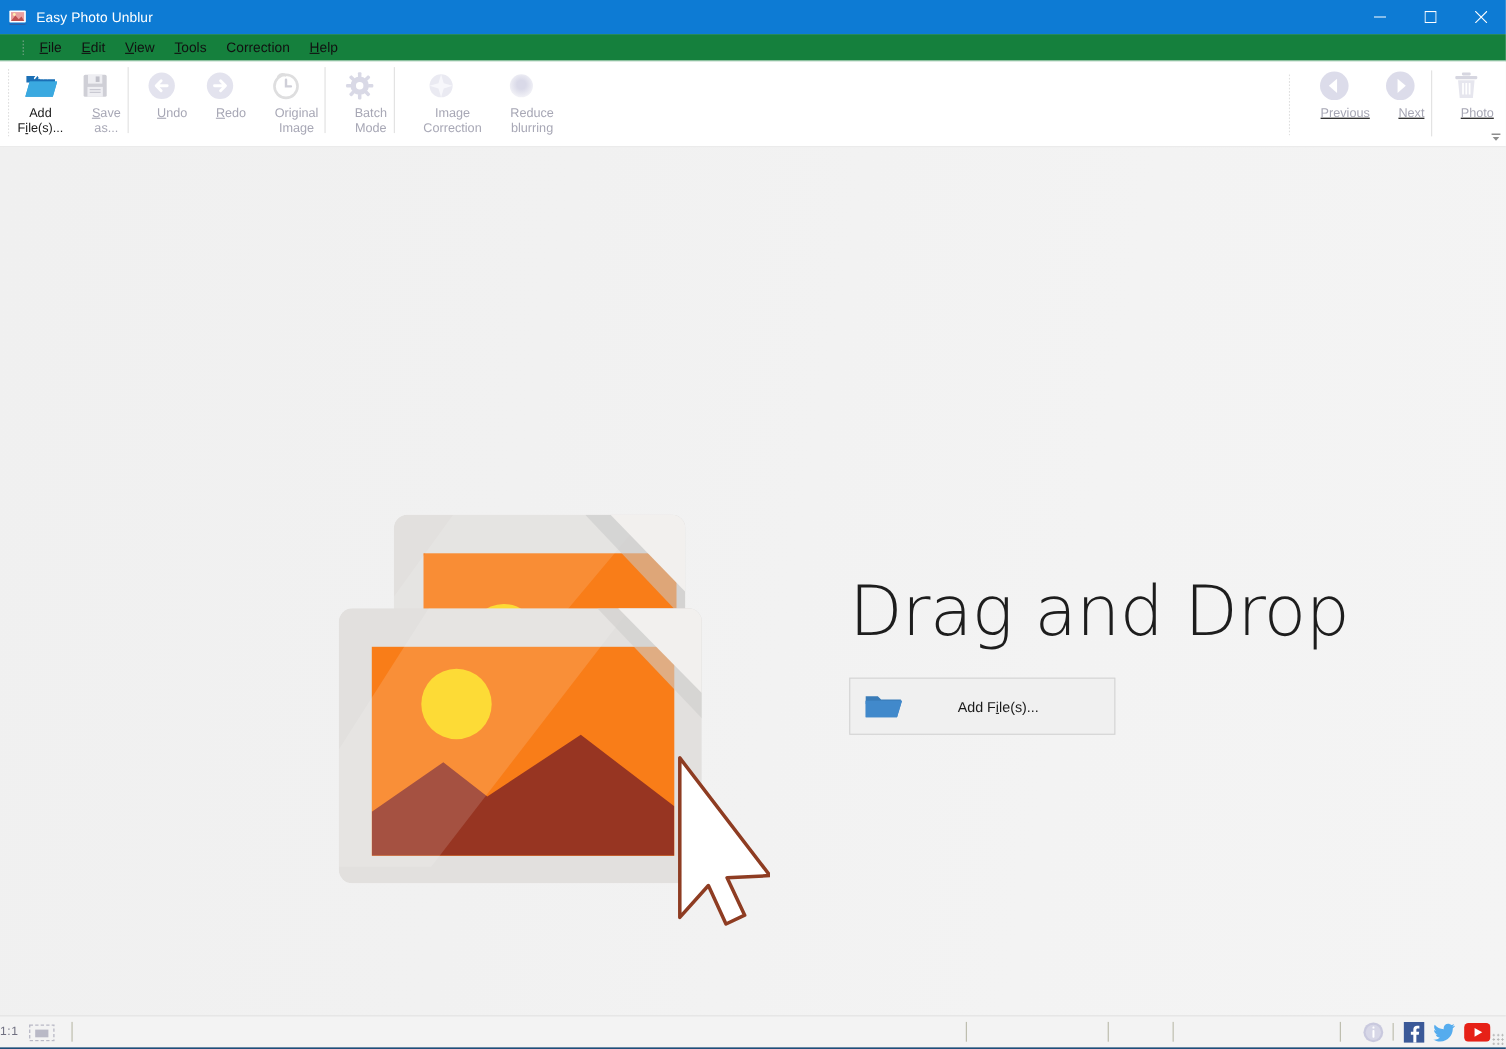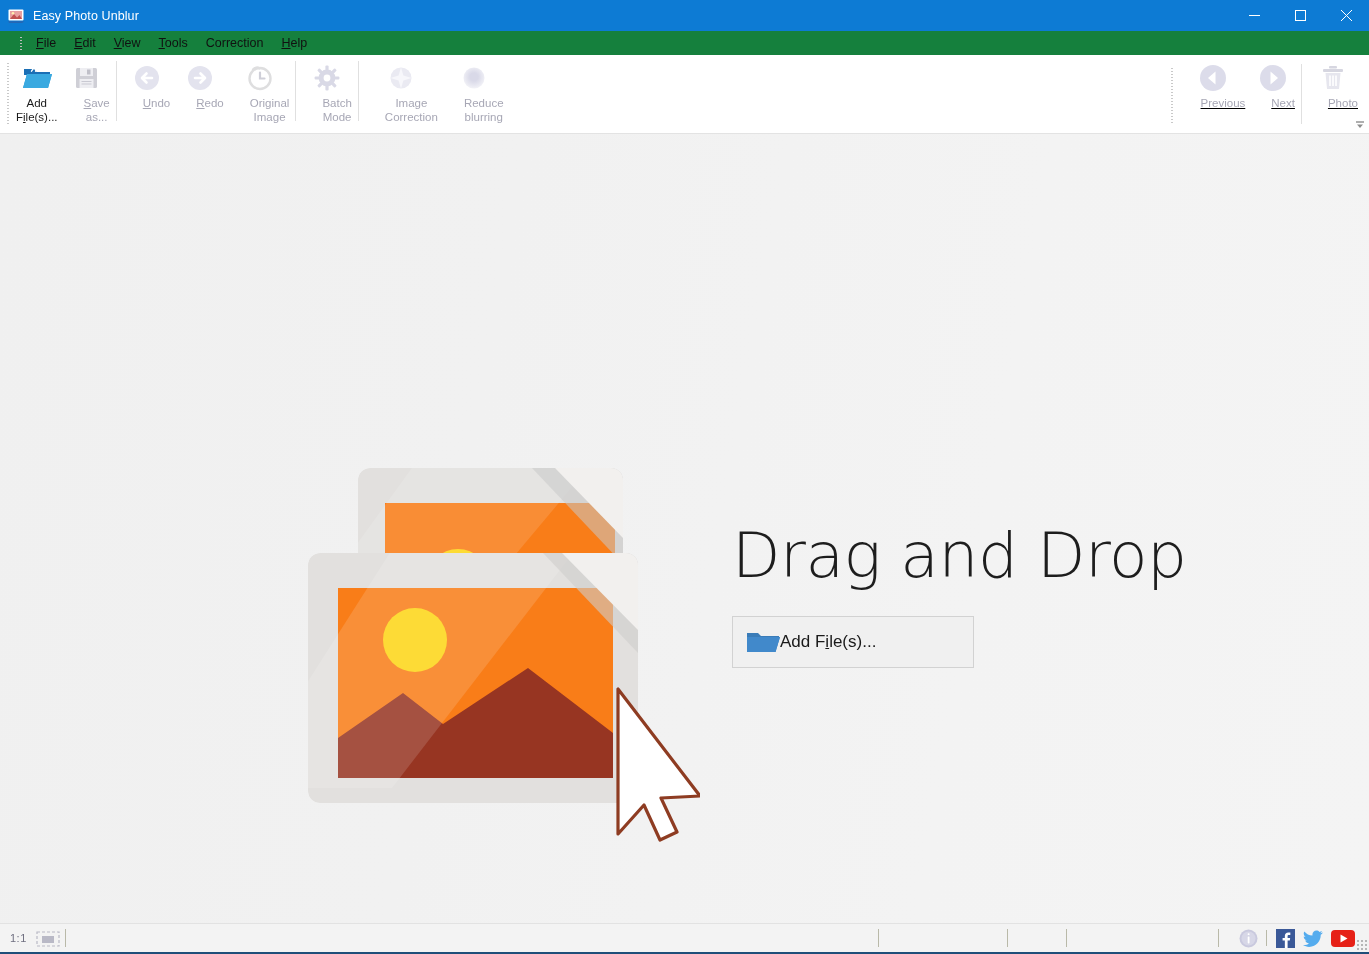--- a/index.html
+++ b/index.html
@@ -106,21 +106,21 @@
 
   
   .canvas {
     flex: 1 1 auto; position: relative;
     background: linear-gradient(100deg, #f0f0f0 0%, #f1f1f1 35%, #f3f3f3 70%, #f4f4f4 100%);
     overflow: hidden;
   }
   .drop-wrap {
     position: absolute;
     left: 300px; top: 318px;
-    display: flex; align-items: flex-start;
+    display: flex; align-items: flex-start; gap: 40px;
   }
   .illus { width: 400px; height: 385px; flex: none; margin-top: 6px;}
   .drop-text { margin-left: 32px; margin-top: 72px; }
   .drop-title {
     font-size: 63px; line-height: 64px; color: #1d1d1d;
     font-weight: 300; letter-spacing: -.5px;
     font-family: "DejaVu Sans", sans-serif;
   }
   .drop-sub {
     font-size: 25px; line-height: 30px; color: #232323;
@@ -129,34 +129,34 @@
   }
   .add-btn {
     margin-top: 28px;
     width: 240px; height: 50px;
     background: #f0f0f0; border: 1px solid #d2d2d2;
     display: flex; align-items: center;
     cursor: default; position: relative;
   }
   .add-btn .folder { margin-left: 13px; width: 34px; height: 28px; flex: none; }
   .add-btn .txt {
-    flex: 1 1 auto; font-size: 17px; color: #1a1a1a;
+    flex: 1 1 auto; text-align: center; font-size: 13px; color: #1a1a1a;
     padding-right: 18px;
   }
   .add-btn .txt u { text-decoration: underline; }
 
   
   .statusbar {
     height: 28px; flex: none; background: #f3f3f3;
     display: flex; align-items: center;
     border-top: 1px solid #e2e2e2;
     position: relative;
   }
   .status-zoom {
-    font-size: 11px; color: #6f6f80; margin-left: 10px; letter-spacing: .5px;
+    font-size: 11px; color: #6f6f80; letter-spacing: .5px;
   }
   .status-fit {
     margin-left: 9px; width: 22px; height: 14px; position: relative;
   }
   .sb-sep { width: 1px; height: 18px; background: #b9b9a8; position: absolute; top: 5px; }
   .social { position: absolute; right: 14px; top: 0; height: 28px; display: flex; align-items: center; gap: 8px; }
   .s-ico { width: 20px; height: 20px; display:flex; align-items:center; justify-content:center; cursor: default; }
   .grip-dots {
     position: absolute; right: 2px; bottom: 2px; width: 11px; height: 11px;
     background-image: radial-gradient(#b6b6b6 38%, transparent 39%);

